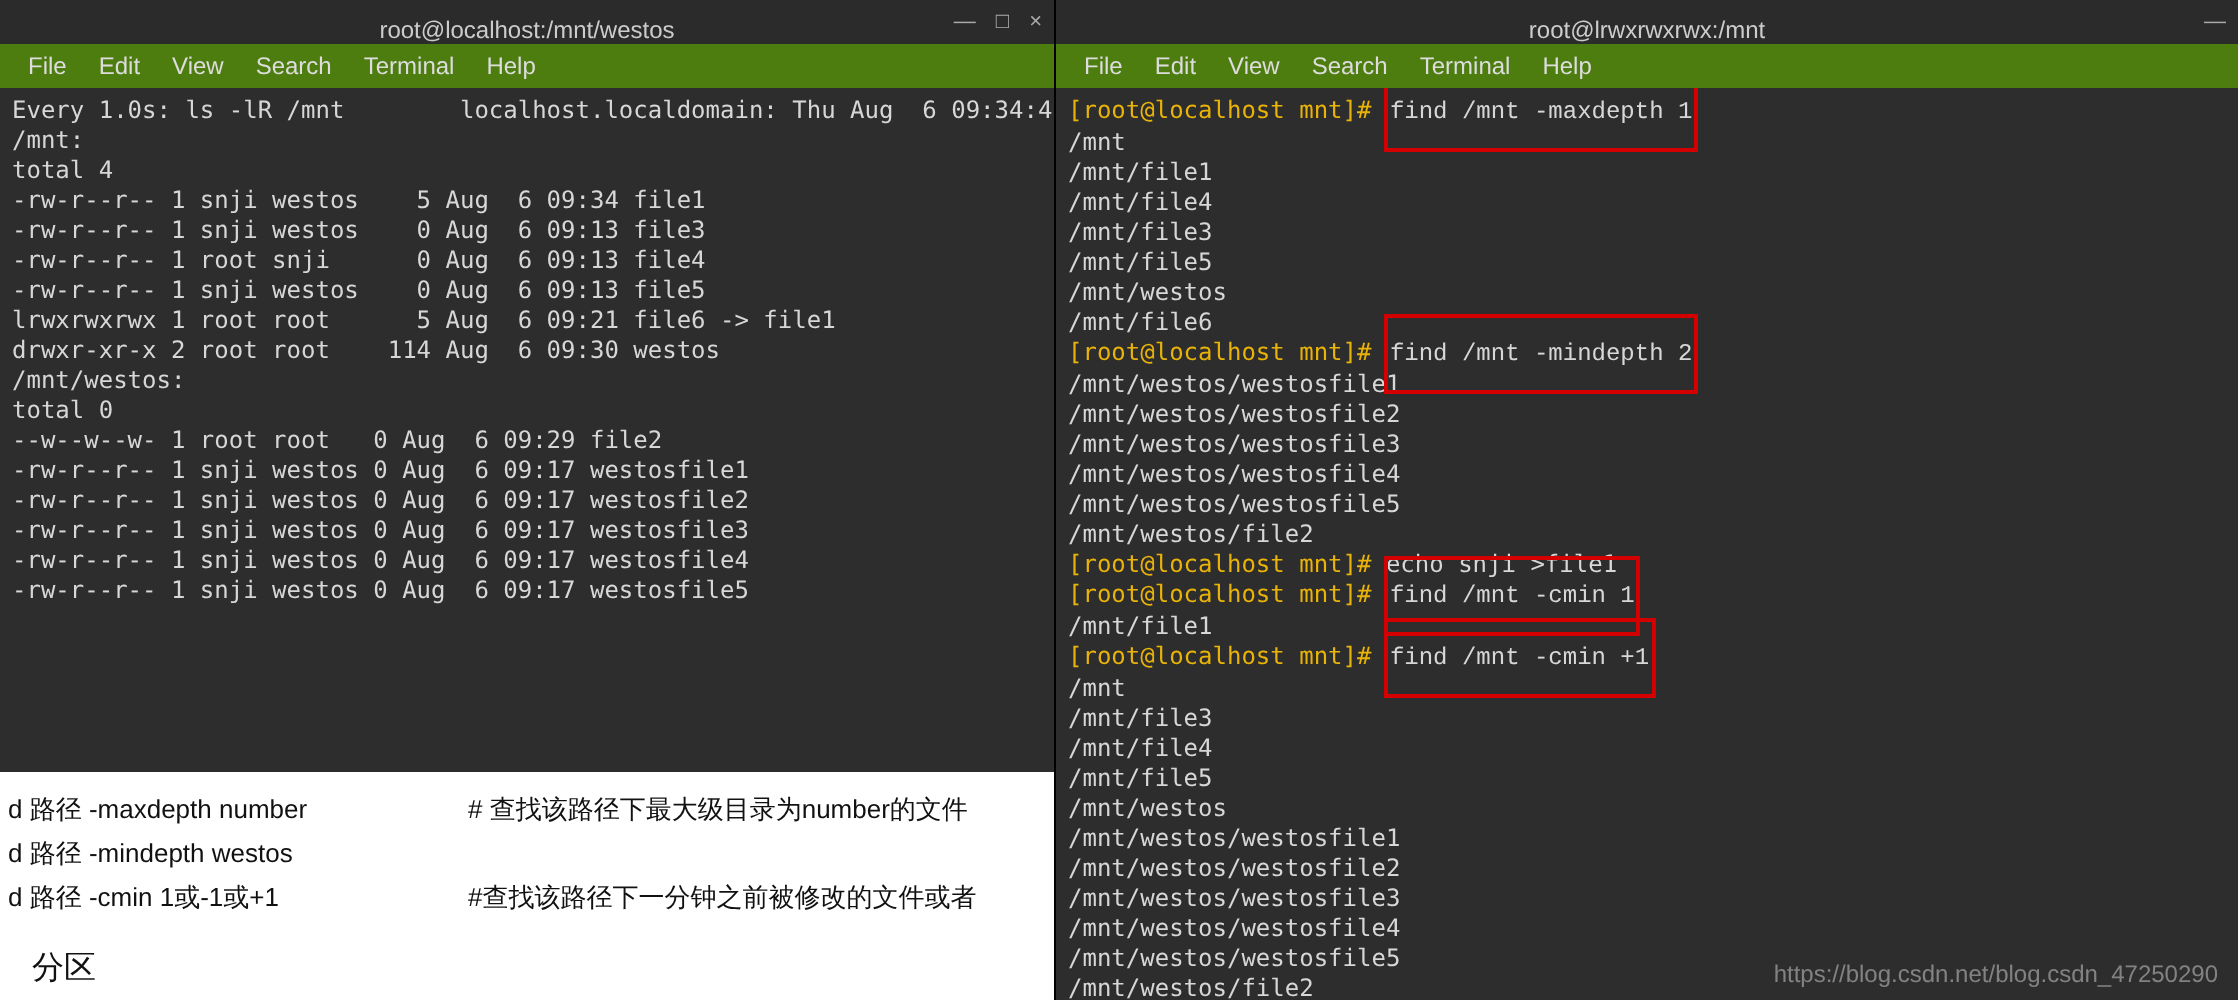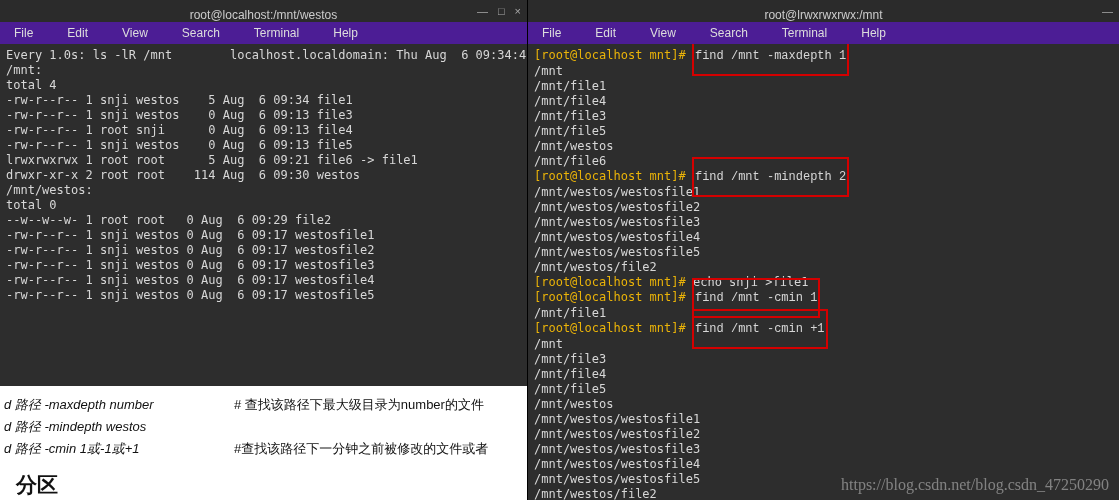--- a/index.html
+++ b/index.html
@@ -19,22 +19,22 @@
   .titlebar {
     background:#2b2b2b; color:#ccc; height:22px;
     display:flex; align-items:flex-end; justify-content:center;
     position:relative; font-family:sans-serif; font-size:12px;
   }
   .win-controls { position:absolute; right:6px; top:0; height:22px;
     display:flex; align-items:center; gap:10px; color:#aaa; font-size:11px; }
   .win-btn { cursor:default; }
 
   .menubar {
-    background:#4c1d95; color:#ddd; height:22px;
-    display:flex; align-items:center; gap:18px;
+    background:#4d7c0f; color:#ddd; height:22px;
+    display:flex; align-items:center; gap:0;
     padding:0 6px; font-family:sans-serif; font-size:12px;
   }
   .menu-item { padding:2px 8px; }
 
   .term {
     background:#2d2d2d; color:#d7d7d7;
     flex:1; padding:4px 6px;
     line-height:15px; font-size:12px;
     white-space:pre; overflow:hidden;
   }
@@ -46,30 +46,30 @@
     font-family:Liberation Mono, monospace;
   }
 
   .whitearea {
     background:#fff; color:#111;
     font-family:sans-serif; font-size:13px;
     padding:8px 4px 4px 4px;
     line-height:22px;
   }
   .whitearea .row { display:flex; }
-  .whitearea .c1 { width:230px;font-style:italic; }
+  .whitearea .c1 { width:230px; }
 
   .section-title {
-    font-size:21px; font-weight:bold; margin-top:14px; margin-left:12px;
+    font-size:16px; font-weight:normal; margin-top:14px; margin-left:12px;
   }
 
   .watermark {
     position:absolute; right:10px; bottom:6px;
-    color:rgba(200,200,200,0.55); font-size:16px;
-    font-family:Liberation Serif, serif;
+    color:rgba(200,200,200,0.55); font-size:12px;
+    font-family:Liberation Sans, sans-serif;
     margin-top:44px;
   }
 </style>
 </head>
 <body>
 
 <div class="layout">
 
   <div class="pane left-pane">
     <div class="titlebar">

